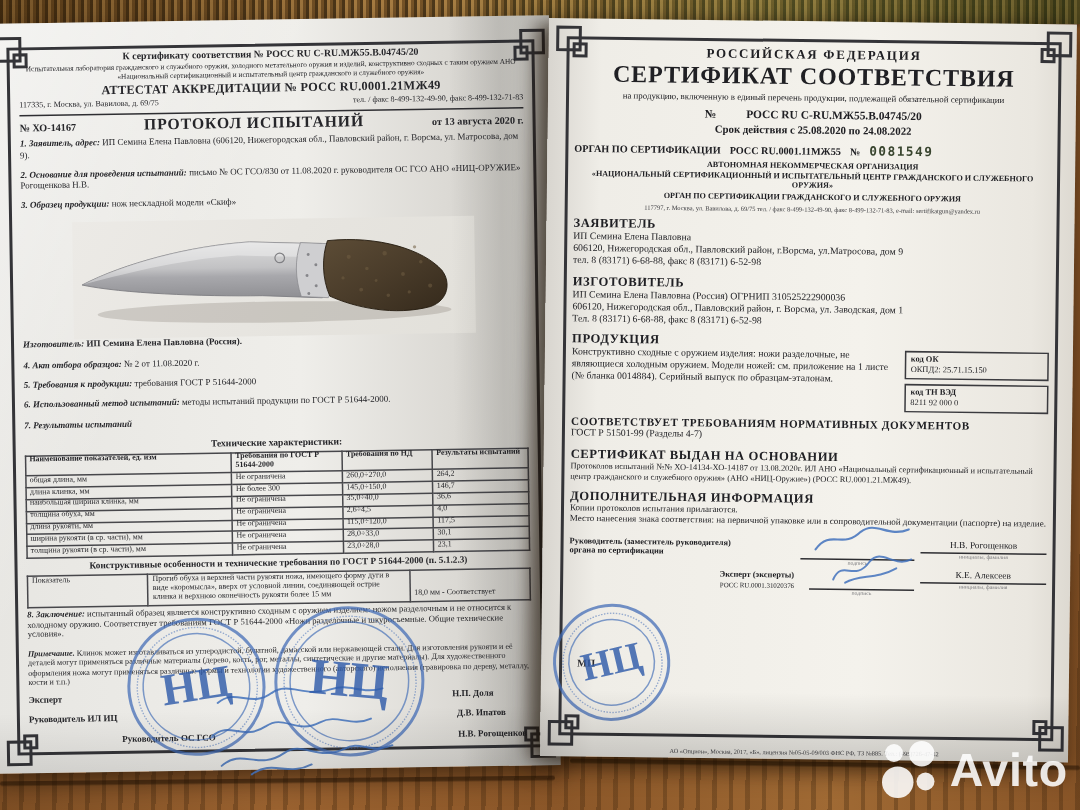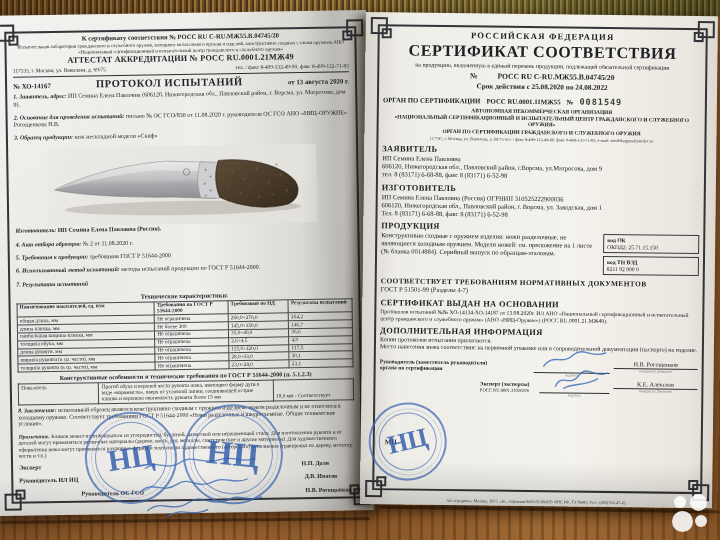--- a/index.html
+++ b/index.html
@@ -416,14 +416,15 @@
     <div class="cr-fine">АО «Опцион», Москва, 2017, «Б», лицензия №05-05-09/003 ФНС РФ, ТЗ №885. Тел.: (495)726-47-42</div>
   </section>
 
   <div class="watermark">
     <span class="av-logo">
       <i class="av-c1"></i>
       <i class="av-c2"></i>
       <i class="av-c3"></i>
       <i class="av-c4"></i>
     </span>
+    <span class="av-word">Avito</span>
   </div>
 </div>
 
 </body></html>

